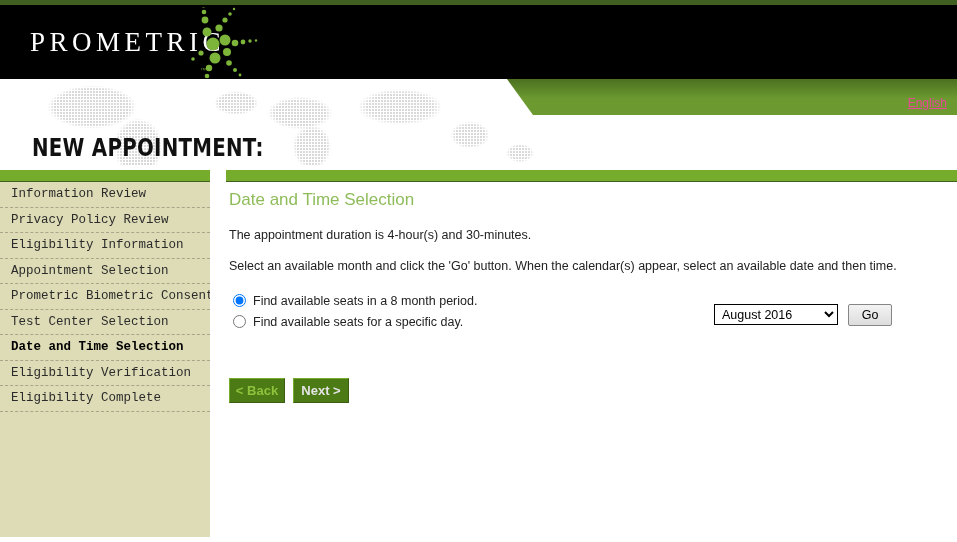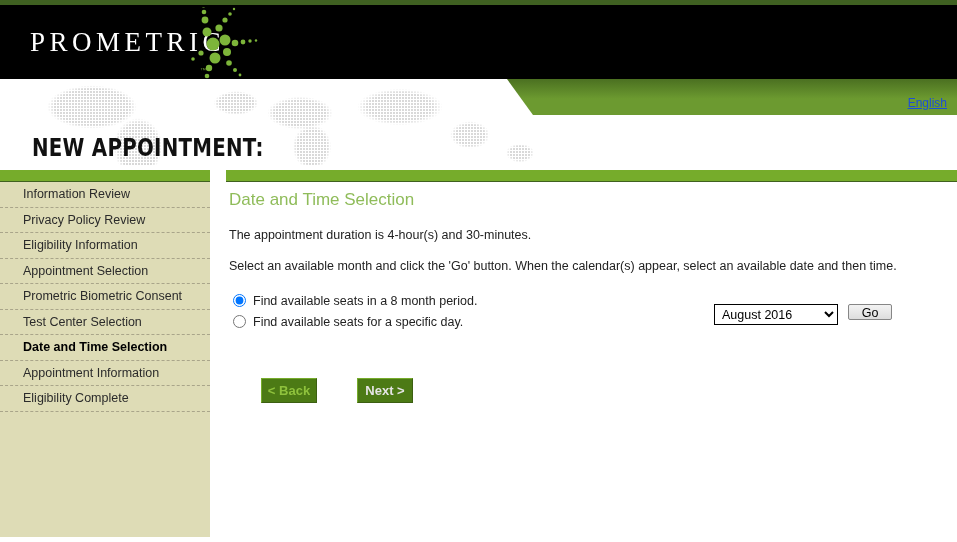--- a/index.html
+++ b/index.html
@@ -101,21 +101,21 @@
   #lang-banner {
     position: absolute;
     left: 497px; top: 79px;
     width: 460px; height: 36px;
     background: linear-gradient(180deg, #4b7021 0%, #6c9a30 55%, #6c9a30 100%);
     clip-path: polygon(10px 0, 460px 0, 460px 36px, 36px 36px);
   }
   #lang-link {
     position: absolute;
     right: 10px; top: 96px;
-    color: #1d4ed8;
+    color: #ec4899;
     font-size: 12px;
     text-decoration: underline;
     cursor: pointer;
     padding-left: 47px;
   }
 
   
   #page-title {
     position: absolute;
     left: 32px; top: 133px;
@@ -149,27 +149,28 @@
   #sidebar {
     position: absolute;
     left: 0; top: 182px;
     width: 210px; height: 355px;
     background: #dedcb6;
   }
   .side-item {
     position: relative;
     height: 24.5px;
     line-height: 24.5px;
-    padding-left: 23px;
+    padding-left: 11px;
     font-size: 12.5px;
     color: #2b2b2b;
     border-bottom: 1px dashed #a9a58a;
     cursor: pointer;
     white-space: nowrap;
     overflow: hidden;
+    font-family: Liberation Mono, monospace;
   }
   .side-item.current {
     font-weight: bold;
     color: #000000;
   }
 
   
   #content {
     position: absolute;
     left: 226px; top: 190px;
@@ -216,21 +217,21 @@
     font-size: 12.5px;
     font-family: "Liberation Sans", sans-serif;
     border: 1px solid #000000;
     background: #ffffff;
     color: #000000;
     padding-left: 3px;
     border-radius: 0;
   }
   #go-button {
     width: 44px;
-    height: 16px;
+    height: 22px;
     font-size: 12.5px;
     font-family: "Liberation Sans", sans-serif;
     color: #000000;
     background: linear-gradient(180deg, #f3f3f3 0%, #dddddd 100%);
     border: 1px solid #868686;
     border-radius: 2px;
     cursor: pointer;
   }
 
   #nav-buttons {
@@ -245,21 +246,20 @@
     background: #4c7a15;
     border: 1px solid #76ac2b;
     border-right-color: #3c5f12;
     border-bottom-color: #3c5f12;
     font-size: 13px;
     font-weight: bold;
     font-family: "Liberation Sans", sans-serif;
     cursor: pointer;
     padding: 0;
     line-height: 23px;
-    margin-left: 32px;
   }
   #back-button { color: #8fc23d; }
   #next-button { color: #e5e5e5; }
 </style>
 </head>
 <body>
 
 <div id="top-rule"></div>
 
 <div id="masthead">
@@ -310,21 +310,21 @@
 <div id="bar-right"></div>
 
 <div id="sidebar">
     <div class="side-item"><span>Information Review</span></div>
     <div class="side-item"><span>Privacy Policy Review</span></div>
     <div class="side-item"><span>Eligibility Information</span></div>
     <div class="side-item"><span>Appointment Selection</span></div>
     <div class="side-item"><span>Prometric Biometric Consent</span></div>
     <div class="side-item"><span>Test Center Selection</span></div>
     <div class="side-item current"><span>Date and Time Selection</span></div>
-    <div class="side-item"><span>Appointment Information</span></div>
+    <div class="side-item"><span>Eligibility Verification</span></div>
     <div class="side-item"><span>Eligibility Complete</span></div>
   </div>
 
 <div id="content">
   <h2 id="section-heading">Date and Time Selection</h2>
   <p class="para">The appointment duration is 4-hour(s) and 30-minutes.</p>
   <p class="para">Select an available month and click the 'Go' button. When the calendar(s) appear, select an available date and then time.</p>
 
   <div id="options-row">
     <div id="radio-list">

